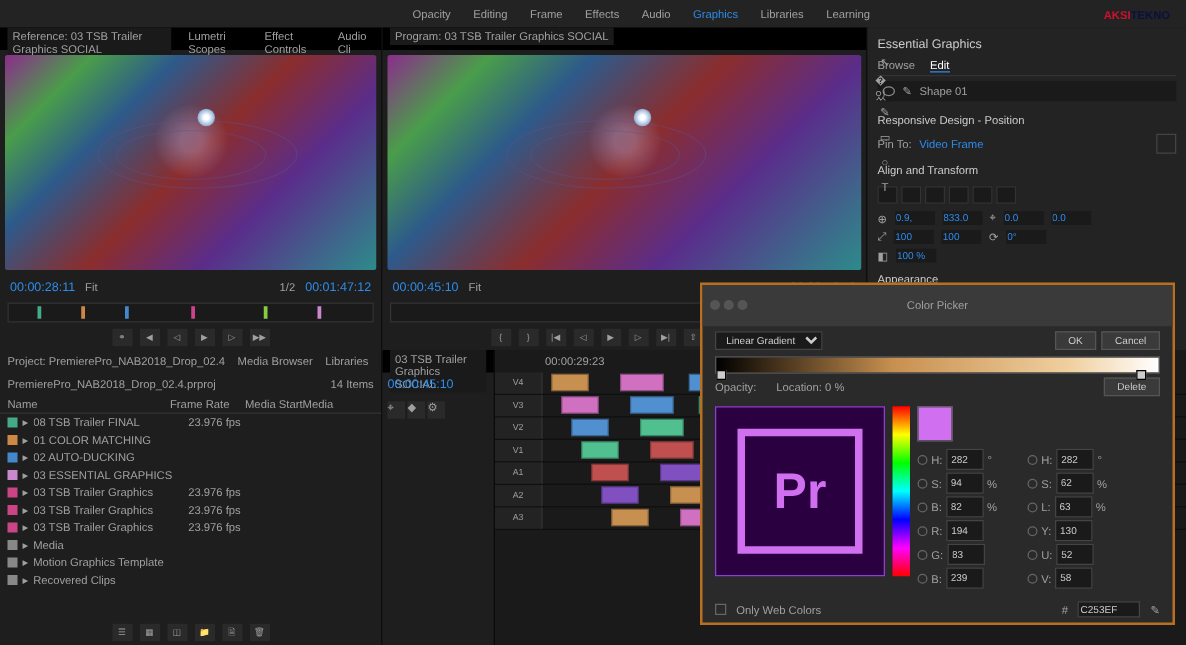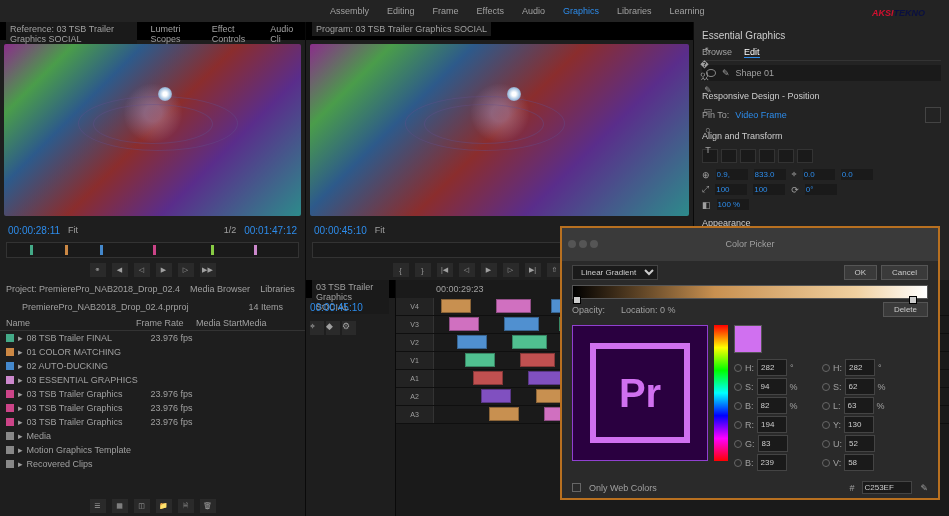--- a/index.html
+++ b/index.html
@@ -50,21 +50,21 @@
 .bin-row .chip{width:8px;height:8px}
 .bin-row .name{width:120px;overflow:hidden;text-overflow:ellipsis;white-space:nowrap}
 .bin-row .fr{width:50px}
 .seq-panel{width:90px;background:#1e1e1e;border-right:1px solid #0a0a0a}
 .timeline-panel{flex:1;background:#1e1e1e;display:flex;flex-direction:column;position:relative}
 .tl-ruler{height:18px;background:#1a1a1a;display:flex;align-items:center;padding:0 40px;gap:80px;font-size:7px;position:relative}
 .tl-tracks{flex:1;position:relative;background:#1a1a1a}
 .track{height:18px;border-bottom:1px solid #0f0f0f;display:flex;position:relative}
 .track-head{width:38px;background:#232323;border-right:1px solid #333;display:flex;align-items:center;justify-content:center;font-size:7px}
 .clip{position:absolute;height:14px;top:1px;border:1px solid rgba(0,0,0,0.3);font-size:6px;overflow:hidden;padding:1px}
-.watermark{position:absolute;right:24px;top:2px;font-size:16px;font-weight:bold;font-style:italic;z-index:50}
+.watermark{position:absolute;right:13px;top:2px;font-size:16px;font-weight:bold;z-index:50}
 .watermark .a{color:#d01030}
 .watermark .b{color:#0a1040}
 .color-picker{position:absolute;left:560px;top:226px;width:380px;height:274px;background:#2a2a2a;border:2px solid #b87020;z-index:40;display:flex;flex-direction:column}
 .cp-title{height:35px;background:#3a3a3a;display:flex;align-items:center;justify-content:center;font-size:9px;color:#ccc;position:relative}
 .cp-title .dots{position:absolute;left:6px;display:flex;gap:3px}
 .cp-title .dot{width:8px;height:8px;border-radius:50%;background:#555}
 .cp-row1{height:24px;display:flex;align-items:center;padding:0 10px;gap:8px}
 .cp-row1 select{background:#1a1a1a;border:1px solid #444;color:#ccc;font-size:8px;padding:1px 4px}
 .cp-btn{background:#3a3a3a;border:1px solid #555;color:#ccc;padding:2px 10px;font-size:8px;cursor:pointer}
 .grad-bar{height:14px;margin:2px 10px;background:linear-gradient(90deg,#000 0%,#c89050 40%,#f0d0a0 80%,#fff 100%);position:relative;border:1px solid #555}
@@ -82,21 +82,21 @@
 .cp-bottom{height:22px;display:flex;align-items:center;padding:0 10px;gap:8px;font-size:8px}
 .cp-bottom input[type=text]{background:#1a1a1a;border:1px solid #444;color:#ccc;width:50px;font-size:8px;padding:1px}
 .chk{width:9px;height:9px;border:1px solid #666}
 </style>
 </head>
 <body>
 
 <div class="watermark"><span class="a">AKSI</span><span class="b">TEKNO</span></div>
 
 <div class="topbar">
-  <span>Assembly</span>
+  <span>Opacity</span>
   <span>Editing</span>
   <span>Frame</span>
   <span>Effects</span>
   <span>Audio</span>
   <span class="active">Graphics</span>
   <span>Libraries</span>
   <span>Learning</span>
 </div>
 
 <div class="workspace">
@@ -227,21 +227,21 @@
   </div>
 </div>
 
 <div class="lower">
   <div class="project-panel">
     <div class="proj-tabs">
       <span class="tab active">Project: PremierePro_NAB2018_Drop_02.4</span>
       <span>Media Browser</span>
       <span>Libraries</span>
     </div>
-    <div style="padding:4px 22px;font-size:8px;display:flex">
+    <div style="padding:4px 6px;font-size:8px;display:flex">
       <span>PremierePro_NAB2018_Drop_02.4.prproj</span>
       <span style="margin-left:auto">14 Items</span>
     </div>
     <div class="bin-header">
       <span>Name</span>
       <span>Frame Rate</span>
       <span>Media Start</span>
       <span>Media</span>
     </div>
     <div class="bin-list" id="binlist">

